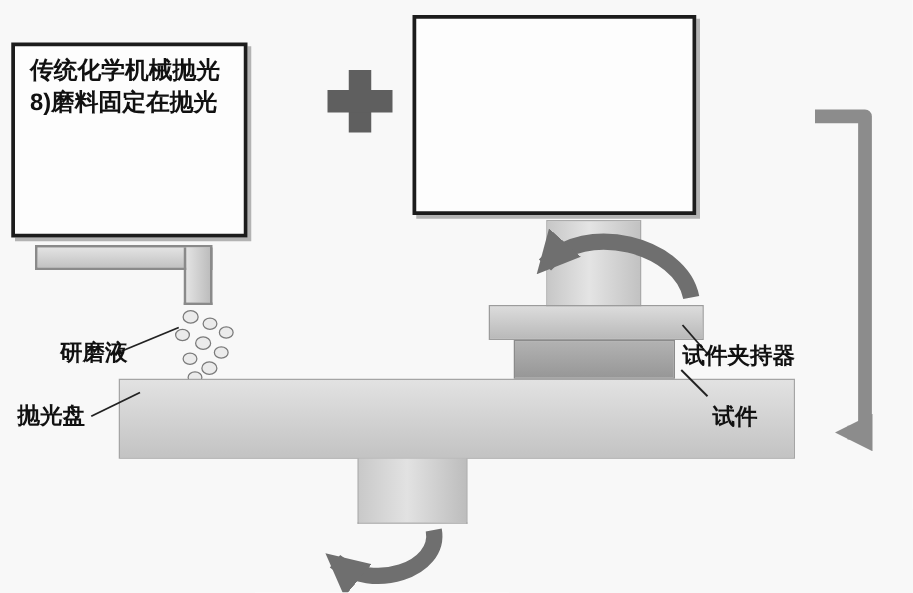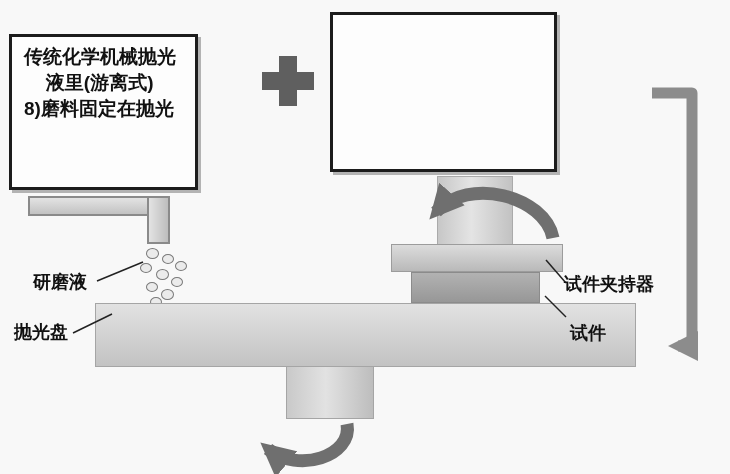--- a/index.html
+++ b/index.html
@@ -37,35 +37,34 @@
   .nozzle-v{left:147px;top:198px;width:23px;height:46px;background:linear-gradient(to right,#e3e3e3,#bdbdbd);border:2px solid #8a8a8a;border-top:none;}
   .droplets{left:136px;top:244px;width:56px;height:64px;}
   .droplets span{position:absolute;border:1.5px solid #7a7a7a;background:#ebebeb;border-radius:50%;}
   .shaft-top{left:437px;top:176px;width:76px;height:70px;background:linear-gradient(to right,#c7c7c7,#e4e4e4 45%,#c2c2c2);border:1px solid #aaa;}
   .holder-plate{left:391px;top:244px;width:172px;height:28px;background:linear-gradient(#dcdcdc,#b9b9b9);border:1px solid #9c9c9c;}
   .specimen{left:411px;top:272px;width:129px;height:31px;background:linear-gradient(#b2b2b2,#979797);border:1px solid #8b8b8b;}
   .platen{left:95px;top:303px;width:541px;height:64px;background:linear-gradient(#e2e2e2,#c3c3c3);border:1px solid #a5a5a5;}
   .shaft-bottom{left:286px;top:367px;width:88px;height:52px;background:linear-gradient(to right,#c9c9c9,#e2e2e2 45%,#bdbdbd);border:1px solid #a5a5a5;border-top:none;}
   
   .lbl{position:absolute;font-size:18px;font-weight:bold;white-space:nowrap;}
-  .lbl-slurry{left:33px;top:270px;}
+  .lbl-slurry{left:48px;top:270px;}
   .lbl-platen{left:14px;top:320px;}
-  .lbl-holder{left:564px;top:272px;}
+  .lbl-holder{left:546px;top:272px;}
   .lbl-specimen{left:570px;top:321px;}
   
   .overlay{position:absolute;left:0;top:0;width:730px;height:474px;pointer-events:none;}
 </style>
 </head>
 <body>
 
 <div class="canvas">
 
   <div class="box box-left">
     <div class="box-title">传统化学机械抛光</div>
-    <div class="box-line indent">液里(游离式)</div>
     <div class="box-line">8)磨料固定在抛光</div>
   </div>
 
   <div class="plus">
     <div class="pv"></div>
     <div class="ph"></div>
   </div>
 
   <div class="box box-right">
   </div>

